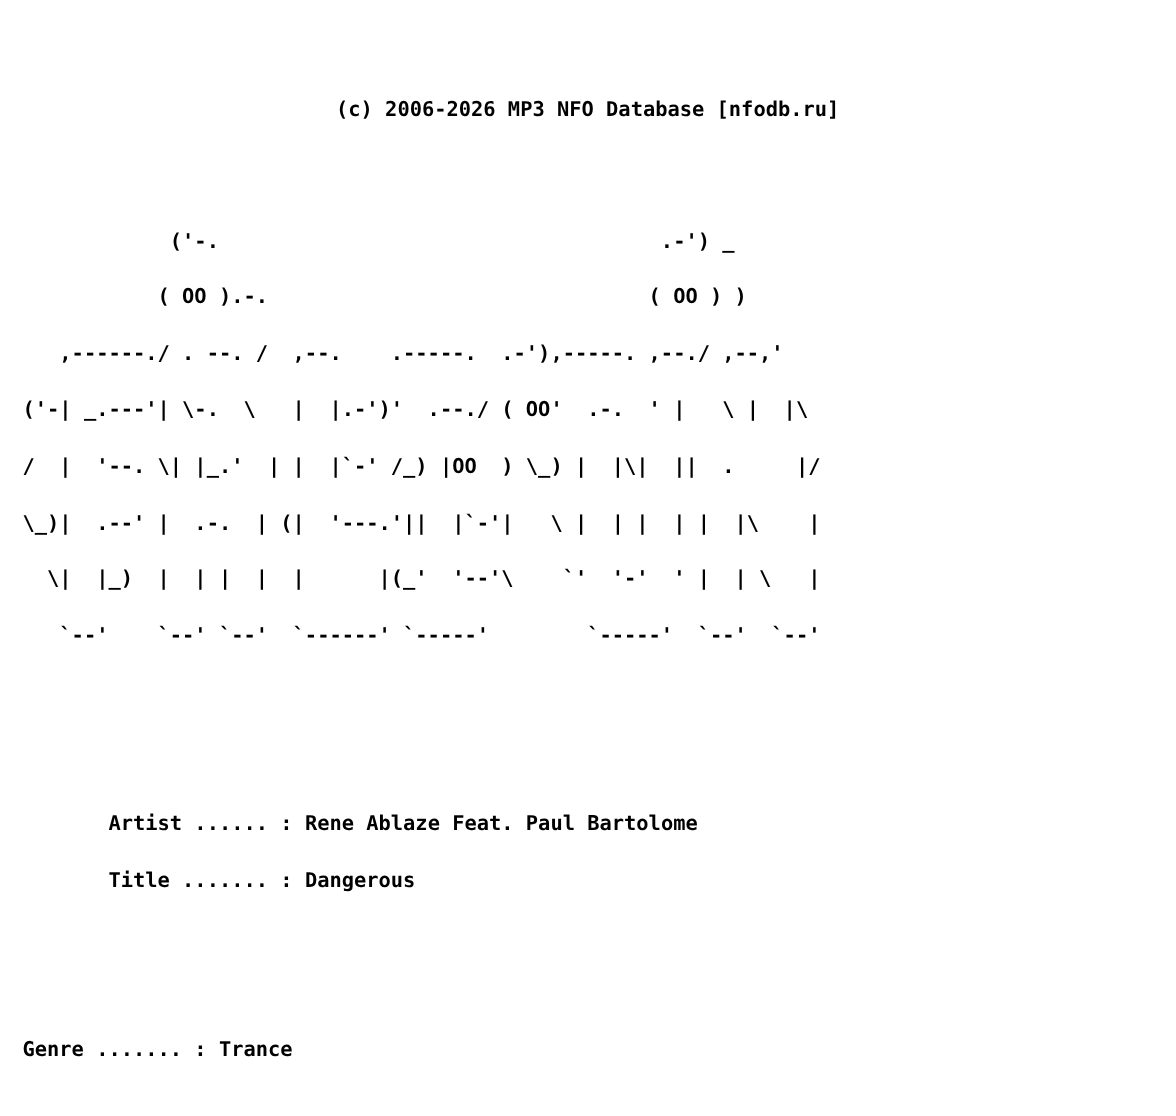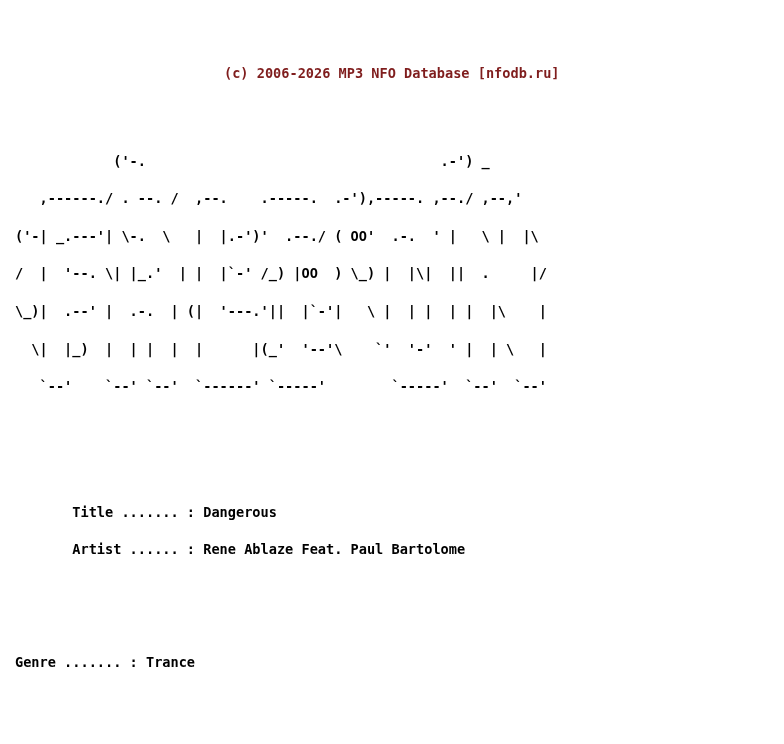--- a/index.html
+++ b/index.html
@@ -20,46 +20,47 @@
     line-height: 12.54px;
     white-space: pre;
   }
   #nfo {
     padding: 4px 0 0 15px;
   }
   .line { white-space: pre; }
   .hdr {
     margin: 0 0 12.54px 209px;
   }
-  .red { color: #7f1d1d; }
+  .red { color: #000000; }
   .logo { margin: 0; }
   .block-artist   { margin-top: 25.08px; }
   .block-genre    { margin-top: 12.54px; }
 </style>
 </head>
 <body>
 
 <div id="page">
   <div id="nfo">
 
     <div class="line hdr red">(c) 2006-2026 MP3 NFO Database [nfodb.ru]</div>
 
     <div class="logo">
       <div class="line">            ('-.                                    .-') _</div>
+      <div class="line">           ( OO ).-.                               ( OO ) )</div>
       <div class="line">   ,------./ . --. /  ,--.    .-----.  .-'),-----. ,--./ ,--,'</div>
       <div class="line">('-| _.---'| \-.  \   |  |.-')'  .--./ ( OO'  .-.  ' |   \ |  |\</div>
       <div class="line">/  |  '--. \| |_.'  | |  |`-' /_) |OO  ) \_) |  |\|  ||  .     |/</div>
       <div class="line">\_)|  .--' |  .-.  | (|  '---.'||  |`-'|   \ |  | |  | |  |\    |</div>
       <div class="line">  \|  |_)  |  | |  |  |      |(_'  '--'\    `'  '-'  ' |  | \   |</div>
       <div class="line">   `--'    `--' `--'  `------' `-----'        `-----'  `--'  `--'</div>
     </div>
 
     <div class="block-artist">
+      <div class="line"><span>       Artist ...... : </span><span>Rene Ablaze Feat. Paul Bartolome</span></div>
       <div class="line"><span>       Title ....... : </span><span>Dangerous</span></div>
-      <div class="line"><span>       Artist ...... : </span><span>Rene Ablaze Feat. Paul Bartolome</span></div>
     </div>
 
     <div class="block-genre">
       <div class="line"><span>Genre ....... : </span><span>Trance</span></div>
       
       
     </div>
 
     
 

